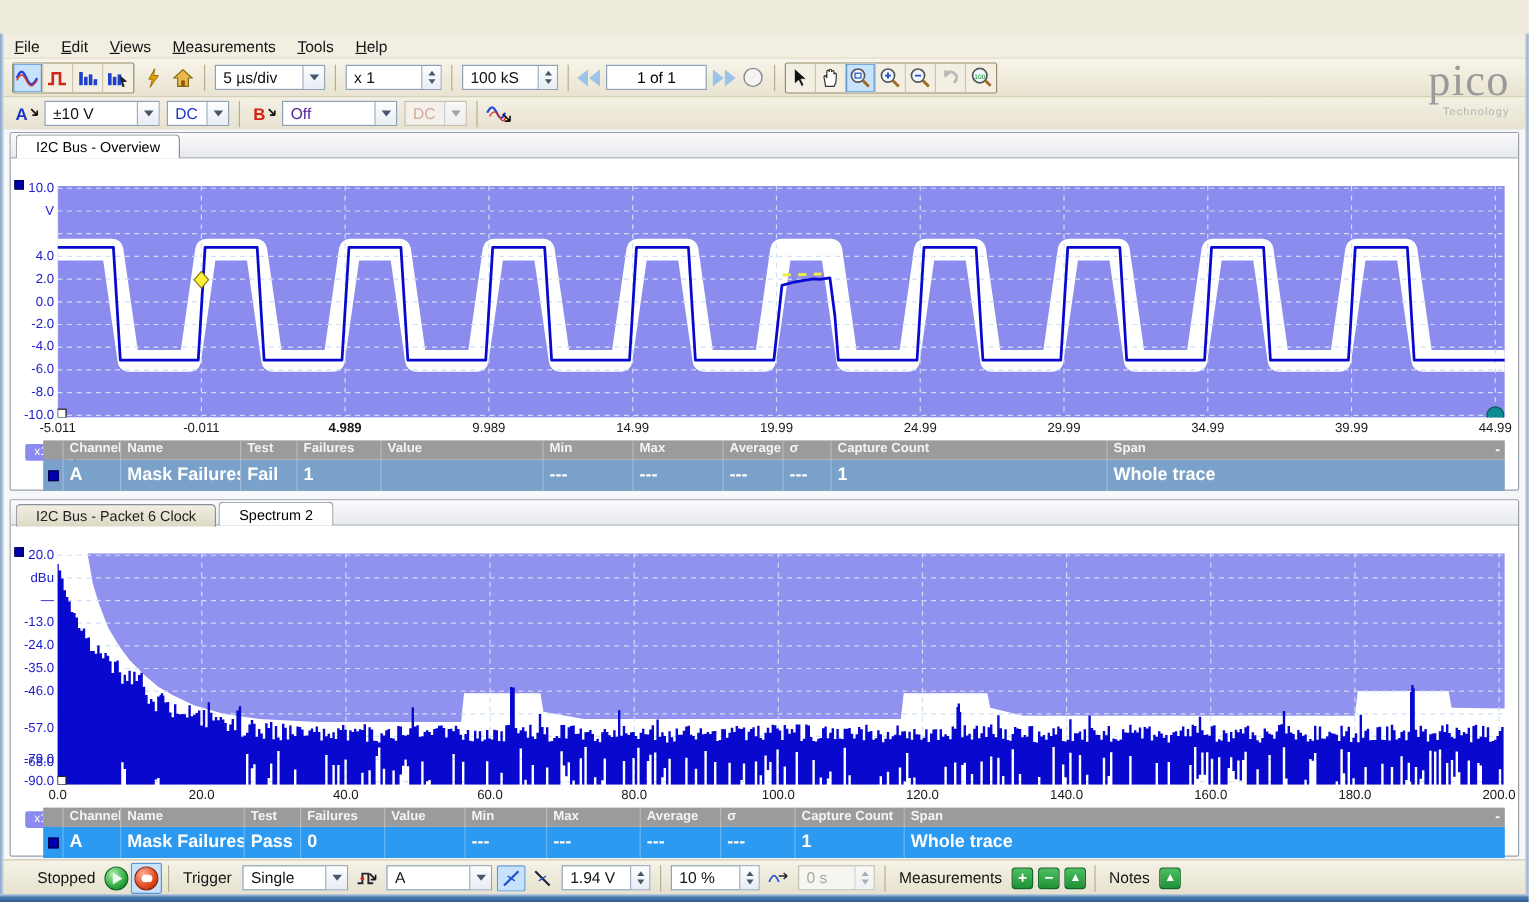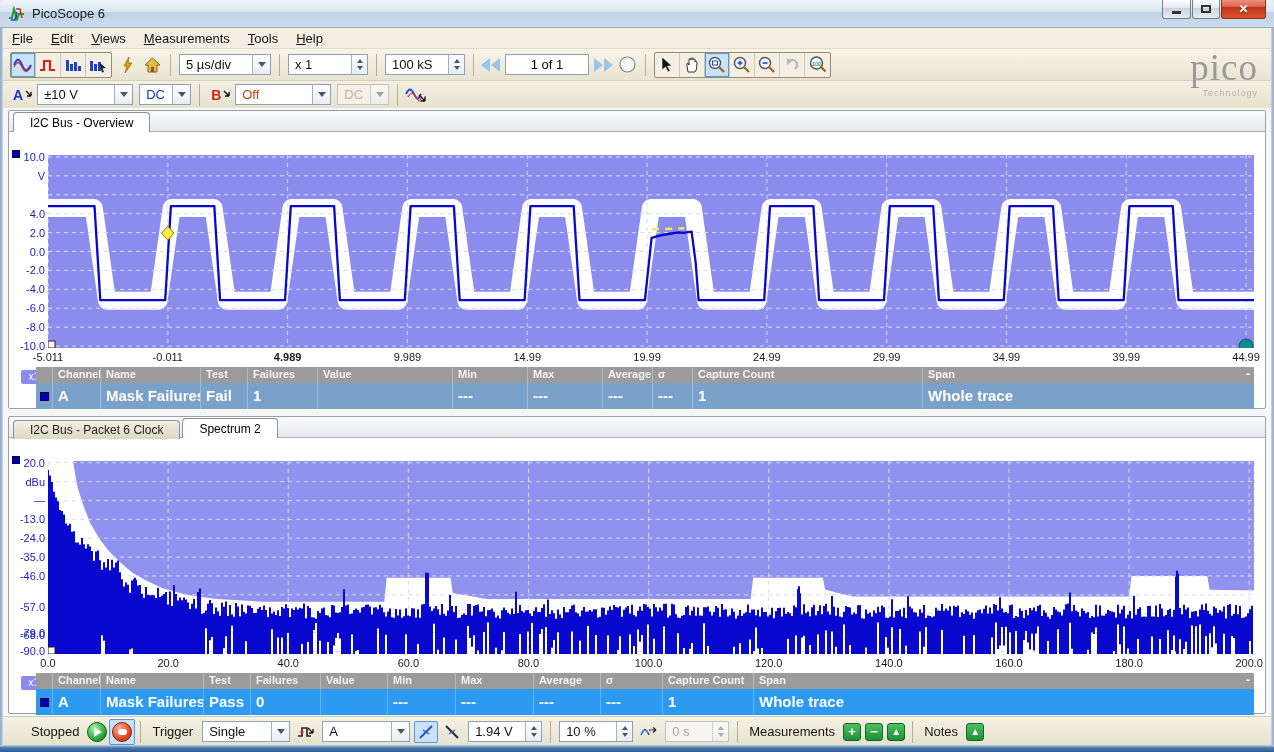--- a/index.html
+++ b/index.html
@@ -54,21 +54,21 @@
   .spin .dn { width:0;height:0;border-left:3px solid transparent;border-right:3px solid transparent;border-top:4px solid #45586b;}
   .spin.disabled { border-color:#c3c3bb; background:#f6f5ef; }
   .spin.disabled .val{ color:#a8a89e; } .spin.disabled .arrows{opacity:.45}
   .pagebox { width:84px; height:21px; background:#fff; border:1px solid #8fa1b4; font-size:13px; display:flex; align-items:center; justify-content:center; margin:0 2px;}
   .dblarrow { display:inline-flex; margin:0 2px; }
   .dblarrow i { width:0;height:0;border-top:7px solid transparent;border-bottom:7px solid transparent; }
   .dblarrow.left i { border-right:9px solid #9cc3e8; margin-right:1px;}
   .dblarrow.right i { border-left:9px solid #9cc3e8; margin-left:1px;}
   .chlabel { font-weight:bold; font-size:14px; margin:0 2px 0 6px; }
   .chlabel.a{color:#1934c8;} .chlabel.b{color:#d42315;}
-  .combo.red .val{color:#c2410c;} .combo.blue .val{color:#1934c8;}
+  .combo.red .val{color:#4c1d95;} .combo.blue .val{color:#1934c8;}
   .combo.disabled{border-color:#c9c0b4; background:#f4f1ea;} .combo.disabled .val{color:#d8a8a0;} .combo.disabled .chev{opacity:.5}
   #logo { position:absolute; right:16px; top:50px; width:120px; height:52px; z-index:5; text-align:right;}
   #logo .brand { font-family:"Liberation Serif", serif; font-size:37px; color:#9a9a9a; line-height:36px; letter-spacing:1px;}
   #logo .sub { font-size:9px; color:#b0b0b0; letter-spacing:1px; margin-top:2px;}
 
   
   #workspace { position:absolute; left:3px; top:108px; width:1268px; height:608px; background:#f6f7f9; }
   .panel { position:absolute; left:5px; width:1258px; background:#fff; border:1px solid #9aa0a8; border-radius:2px; }
   #panel1 { top:2px; height:299px; }
   #panel2 { top:308px; height:298px; }
@@ -113,39 +113,20 @@
     display:flex; align-items:center; justify-content:center; margin:0 2px; line-height:1; }
   .greenbtn.small-glyph { font-size:10px; }
   .icbtn { width:24px; height:22px; display:flex; align-items:center; justify-content:center; margin:0 1px; border-radius:2px;}
   .icbtn.active { background:#c6e2fc; box-shadow:inset 0 0 0 1px #5e96d2; }
 </style>
 </head>
 <body>
 
 <div id="window">
 
-  <div id="titlebar">
-    <svg width="18" height="16" style="margin-left:8px">
-      <polyline points="1,12 4,12 6,3 9,13 11,8 16,8" fill="none" stroke="#1a9e2c" stroke-width="2"></polyline>
-      <polyline points="3,14 7,14 9,6" fill="none" stroke="#2040d0" stroke-width="1.5"></polyline>
-      <polyline points="8,3 12,3 14,12" fill="none" stroke="#d03020" stroke-width="1.5"></polyline>
-    </svg>
-    <span id="title-text">PicoScope 6</span>
-    <div class="winbtns">
-      <div class="winbtn minb">
-          <div class="glyph-min"></div>
-        </div>
-      <div class="winbtn maxb">
-          <div class="glyph-max"></div>
-        </div>
-      <div class="winbtn closeb">
-          <span class="glyph-close">✕</span>
-        </div>
-    </div>
-  </div>
 
   <div id="menubar">
       <span class="menu-item">File</span>
       <span class="menu-item">Edit</span>
       <span class="menu-item">Views</span>
       <span class="menu-item">Measurements</span>
       <span class="menu-item">Tools</span>
       <span class="menu-item">Help</span>
     </div>
 

